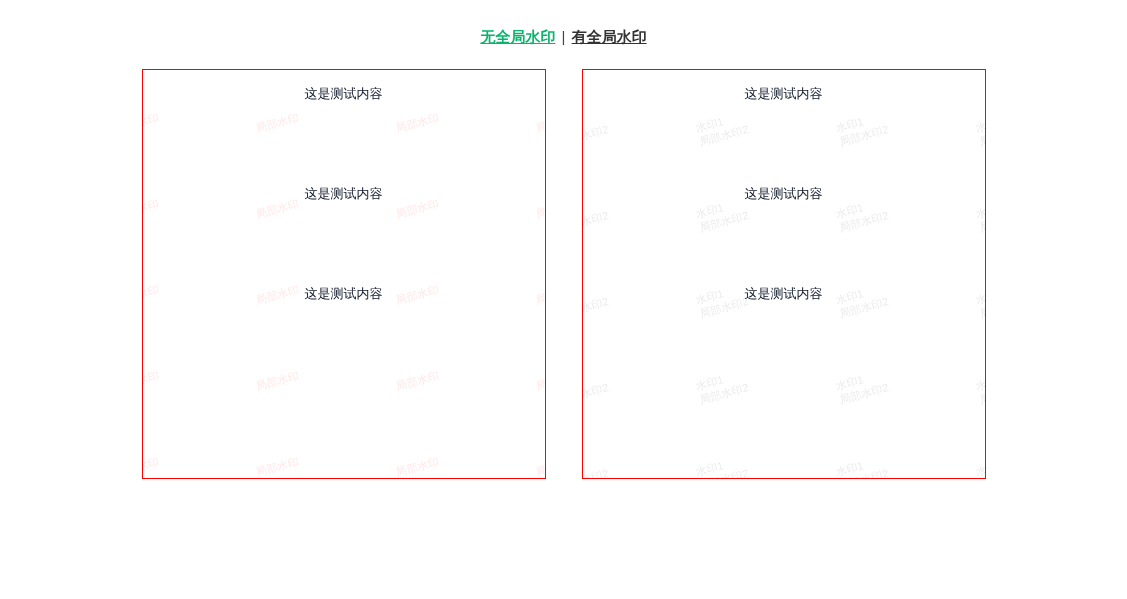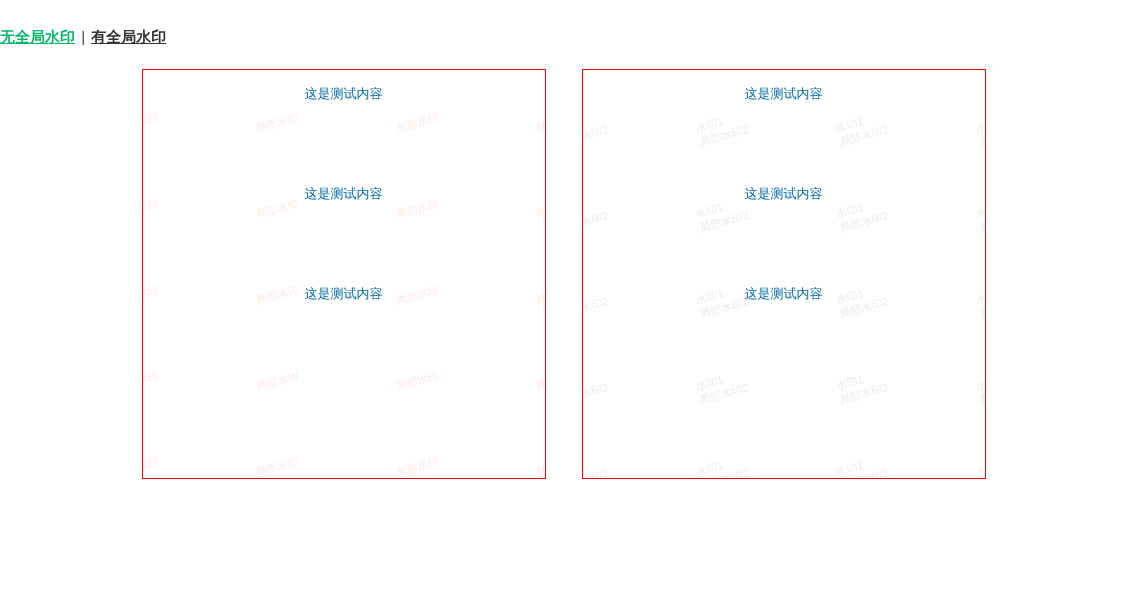--- a/index.html
+++ b/index.html
@@ -1,19 +1,20 @@
 <!DOCTYPE html>
 <html><head>
   <meta charset="utf-8">
   <style>
     * { margin: 0; padding: 0; box-sizing: border-box; }
     body { font-family: "Microsoft YaHei", Arial, sans-serif; background: #fff; }
     .page { width: 1127px; height: 599px; position: relative; }
 
     .header {
+      text-align: center;
       padding: 28px 0 22px 0;
       font-size: 15px;
       color: #333;
       font-weight: 600;
     }
     .header a.active { color: #0bb46d; text-decoration: underline; font-weight: 700; }
     .header a.inactive { color: #333; text-decoration: underline; font-weight: 700; }
     .header .sep { color: #444; font-weight: 400; padding: 0 2px; }
     .header a { cursor: pointer; }
 
@@ -29,21 +30,21 @@
       border: 1px solid #ff0000;
       position: relative;
       overflow: hidden;
     }
     .content-row {
       height: 100px;
       text-align: center;
       line-height: 32px;
       padding-top: 8px;
       font-size: 13px;
-      color: #0369a1;
+      color: #0f172a;
       position: relative;
       z-index: 2;
     }
 
     .wm-layer {
       position: absolute;
       left: 0; top: 0; right: 0; bottom: 0;
       pointer-events: none;
       z-index: 1;
     }

